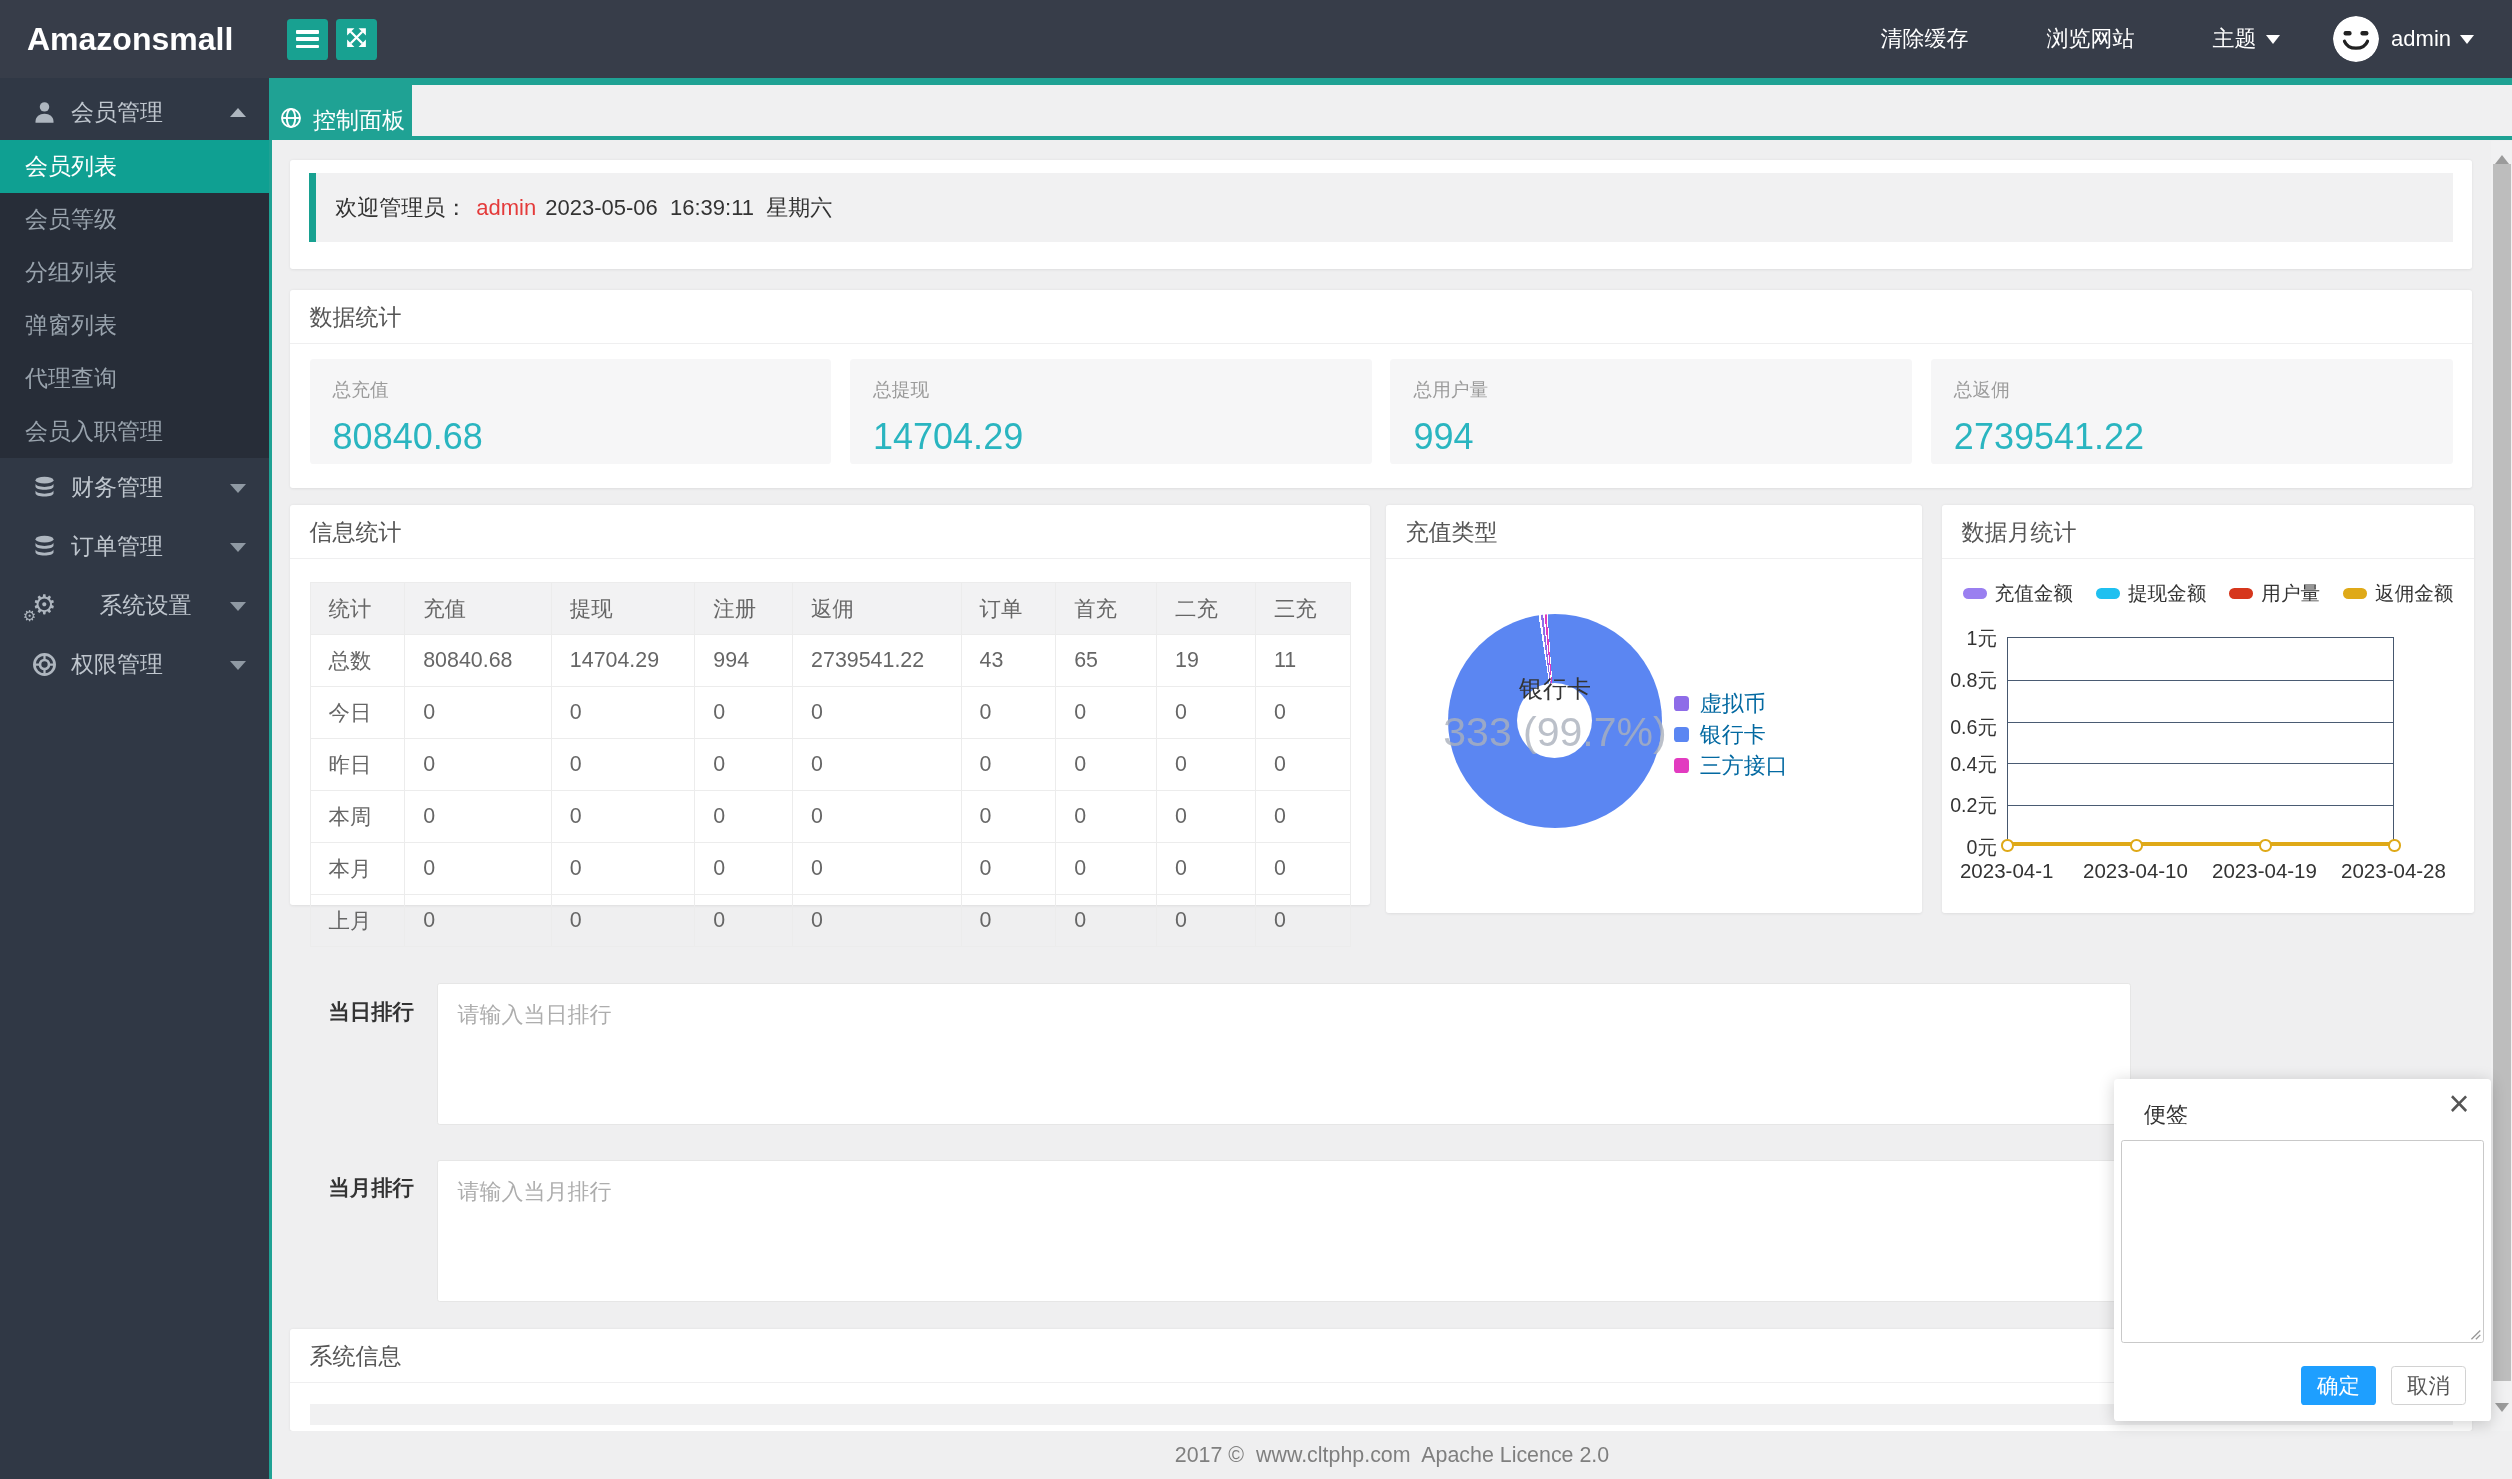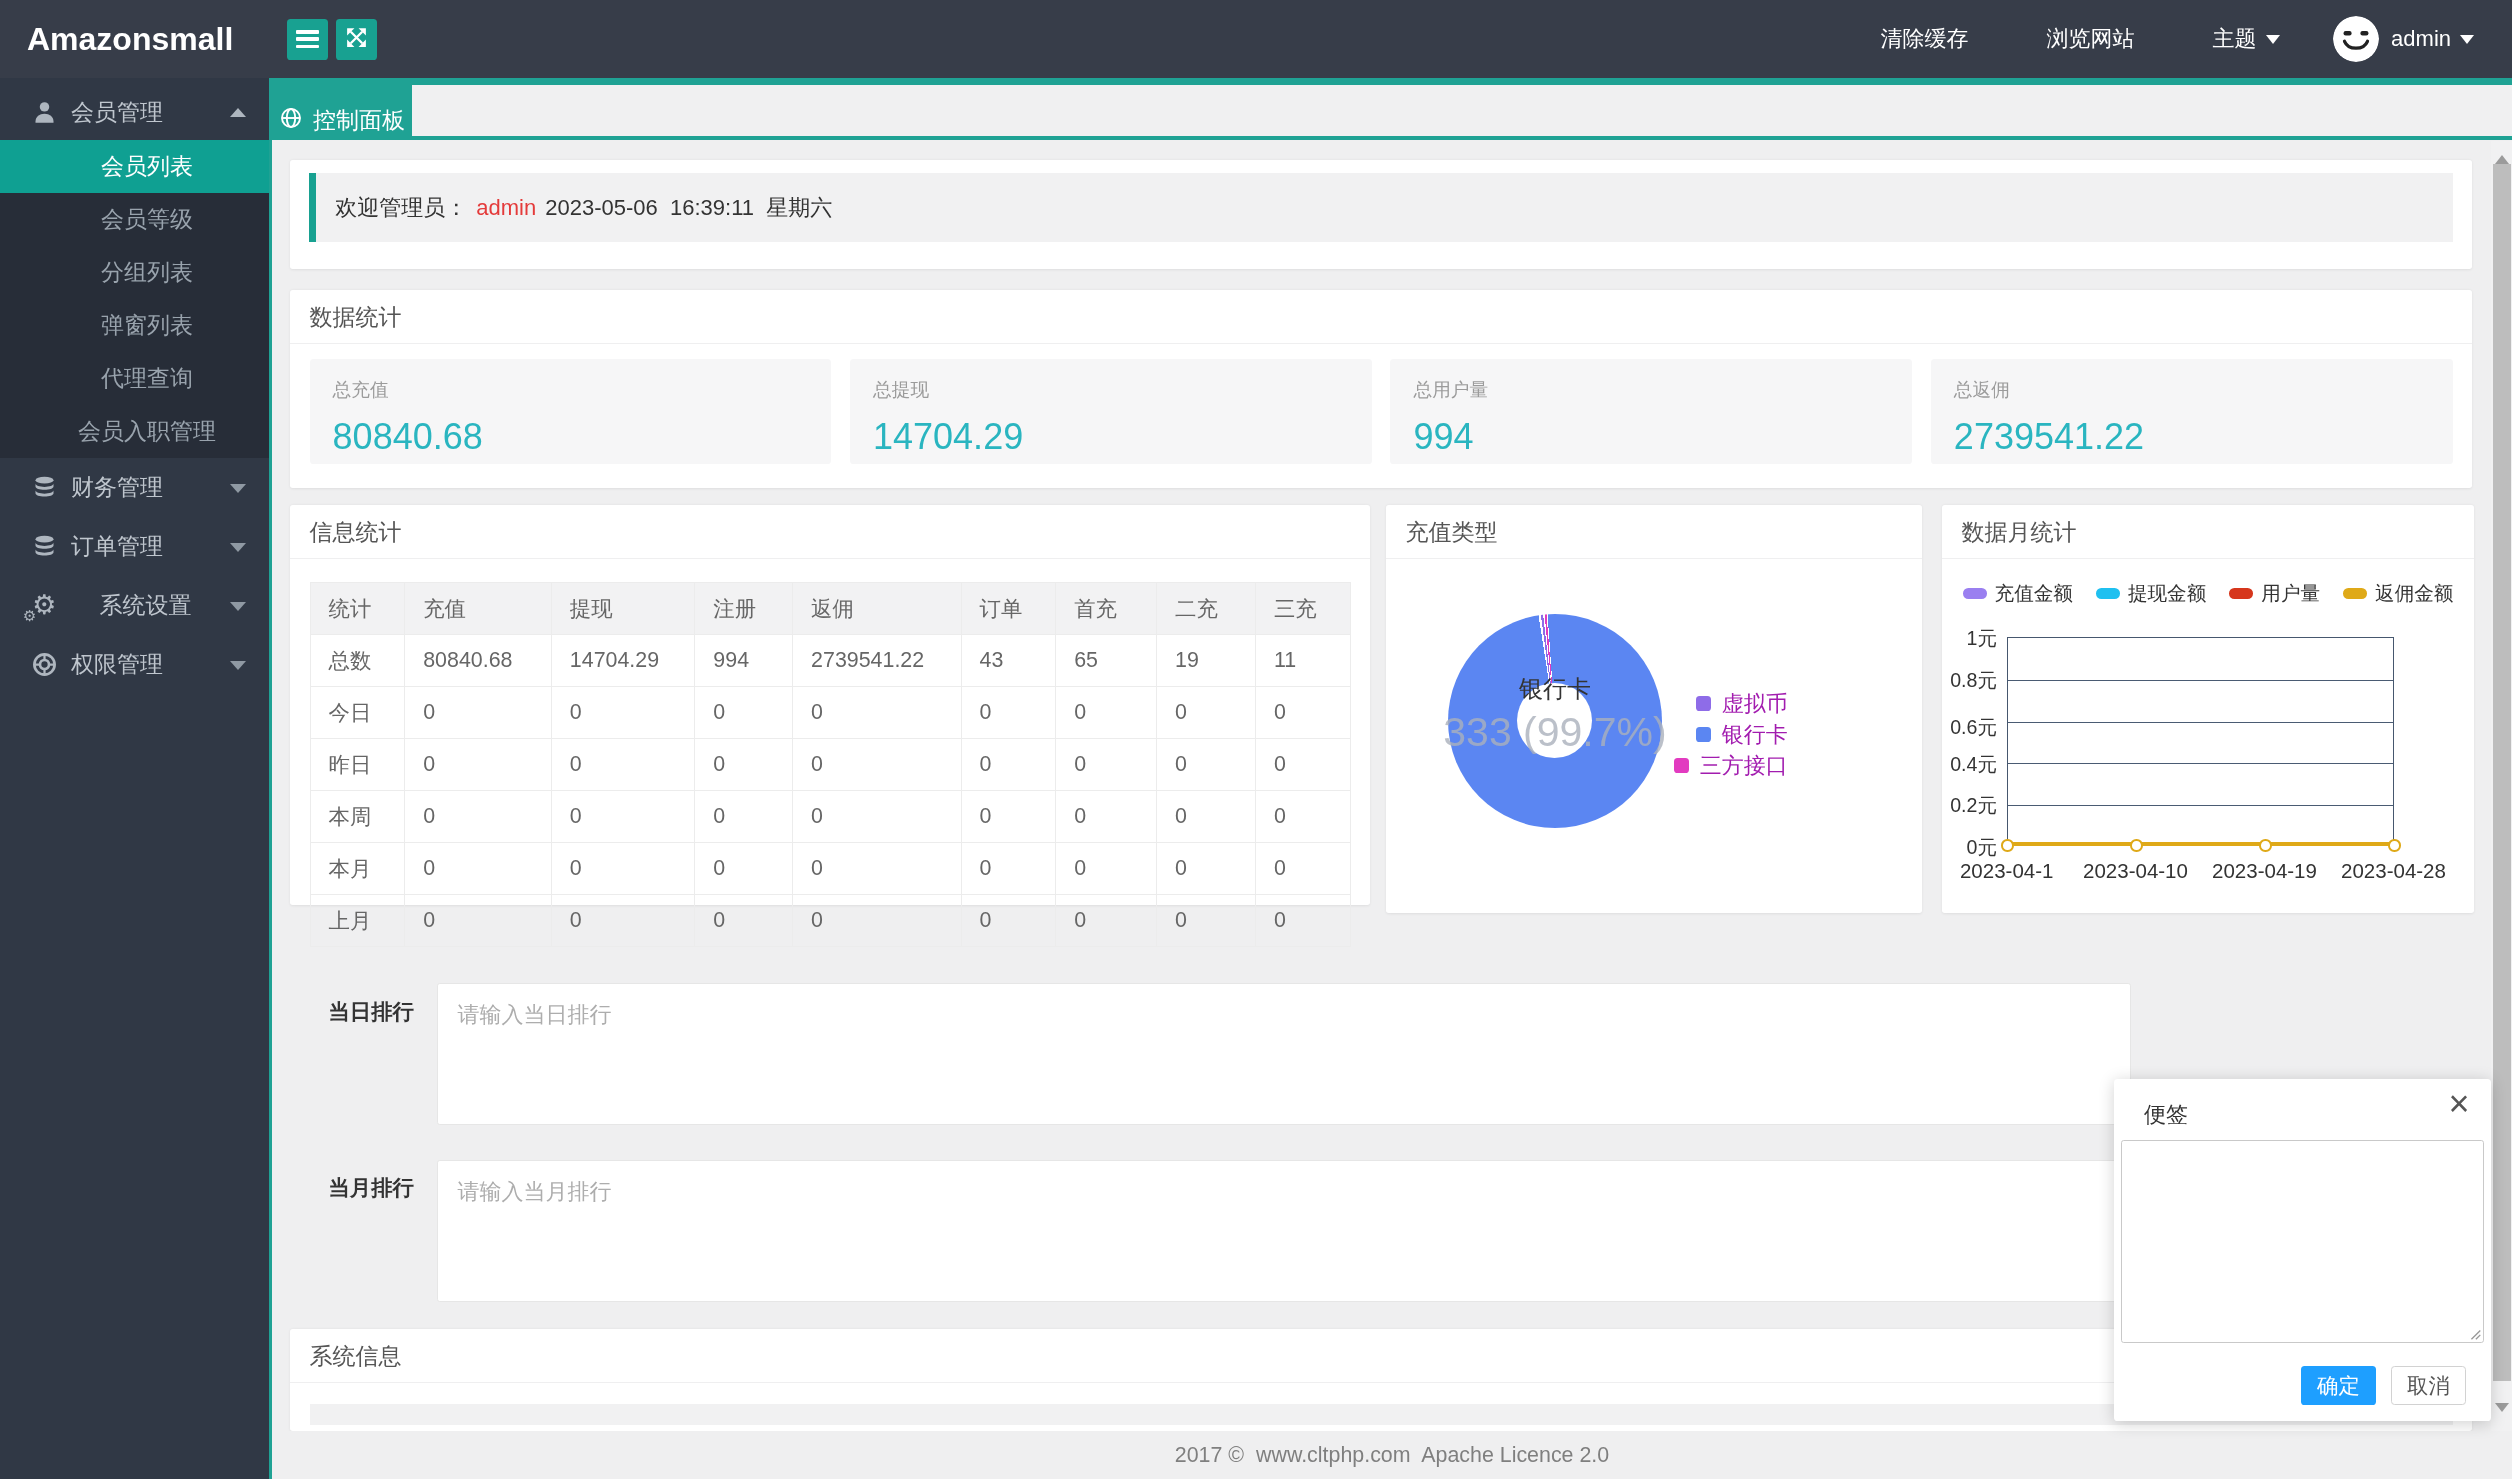--- a/index.html
+++ b/index.html
@@ -18,21 +18,21 @@
   .nav-right { position:absolute; right:38px; top:0; height:78px; display:flex; align-items:center; color:#fff; font-size:22px; }
   .nav-link { cursor:pointer; }
   .ml88 { margin-left:78px; }
   .theme { display:flex; align-items:center; gap:9px; cursor:pointer; }
   .caret-d { width:0; height:0; border:7.1px solid transparent; border-top:9px solid #fff; margin-top:8px; }
   .avatar { width:46px; height:46px; margin-left:53px; border-radius:50%; overflow:hidden; cursor:pointer; flex:0 0 auto; }
   .userbox { display:flex; align-items:center; gap:9px; margin-left:12.5px; cursor:pointer; }
   .navbar-accent { position:absolute; left:272px; top:78px; width:2240px; height:7.1px; background:#1FA294; z-index:25; }
 
   
-  .sidebar { position:absolute; left:0; top:78px; width:272px; height:1401px; background:#303845; border-right:3.6px solid #1FA294; padding-top:7.1px; z-index:20;text-align:center; }
+  .sidebar { position:absolute; left:0; top:78px; width:272px; height:1401px; background:#303845; border-right:3.6px solid #1FA294; padding-top:7.1px; z-index:20; }
   .sb-parent { position:relative; height:55px; display:flex; align-items:center; color:#BFC6CE; font-size:23px; cursor:pointer; }
   .sb-parent.tall { height:59px; }
   .sb-icon { position:absolute; left:30px; width:28.5px; height:28.5px; display:flex; align-items:center; justify-content:center; }
   .sb-label { margin-left:71px; }
   .sb-caret { position:absolute; right:23px; width:0; height:0; border:8px solid transparent; }
   .sb-caret.up { border-bottom:9.8px solid #AEB6BF; margin-top:-8px; }
   .sb-caret.down { border-top:9.8px solid #8F99A3; margin-top:9.8px; }
   .sb-sub { background:#272D38; }
   .sb-sub-item { height:53px; line-height:53px; padding-left:25px; font-size:23px; color:#99A3AD; cursor:pointer; }
   .sb-sub-item.active { background:#0FA092; color:#fff; }
@@ -69,21 +69,21 @@
 
   
   .panel-pie { left:1386px; top:505px; width:536px; height:408px; }
   .donut { position:absolute; left:62px; top:109px; width:214px; height:214px; border-radius:50%;
     background:conic-gradient(from 356deg, #5B86F2 0 98.65%, #fff 98.65% 99.0%, #8E6CE8 99.0% 99.35%, #fff 99.35% 99.55%, #E23BC0 99.55% 99.85%, #fff 99.85% 100%); }
   .donut-hole { position:absolute; left:69px; top:69px; width:75px; height:75px; border-radius:50%; background:#fff; }
   .pie-center { position:absolute; left:-53px; right:-53px; top:50%; transform:translateY(-58%); text-align:center; pointer-events:none; }
   .pie-center .l1 { font-size:24px; color:#333; }
   .pie-center .l2 { font-size:41px; color:rgba(170,176,188,.8); margin-top:3.6px; }
   .pie-legend { position:absolute; left:288px; top:187px; display:flex; flex-direction:column; gap:8px; }
-  .leg-item { display:flex; align-items:center; gap:10.7px; height:23px; font-size:22px; color:#a21caf; cursor:pointer;justify-content:flex-end; }
+  .leg-item { display:flex; align-items:center; gap:10.7px; height:23px; font-size:22px; color:#0369a1; cursor:pointer; }
   .sw-sq { width:15px; height:15px; border-radius:3.6px; }
 
   
   .panel-month { left:1942px; top:505px; width:532px; height:408px; }
   .m-legend { position:absolute; left:0; right:0; top:75px; display:flex; justify-content:center; gap:23px; }
   .m-leg-item { display:flex; align-items:center; gap:8px; font-size:19.6px; color:#333; cursor:pointer; }
   .sw-bar { width:24px; height:10.7px; border-radius:5.3px; }
   .plot { position:absolute; left:65px; top:132px; width:387px; height:209px; border:1.8px solid #46576E; background:#fff; }
   .gridline { position:absolute; left:0; right:0; height:0.9px; background:#4A5B73; }
   .ytick { position:absolute; width:55px; text-align:right; font-size:19.6px; color:#333; }

